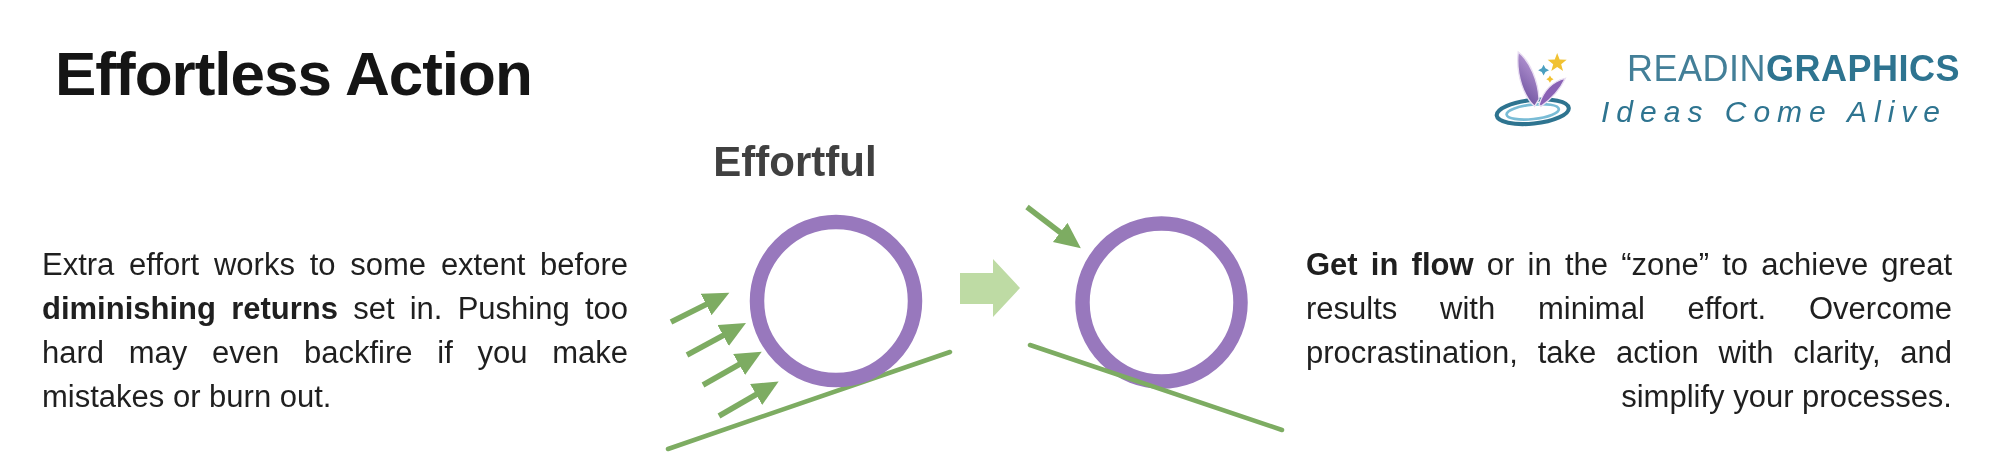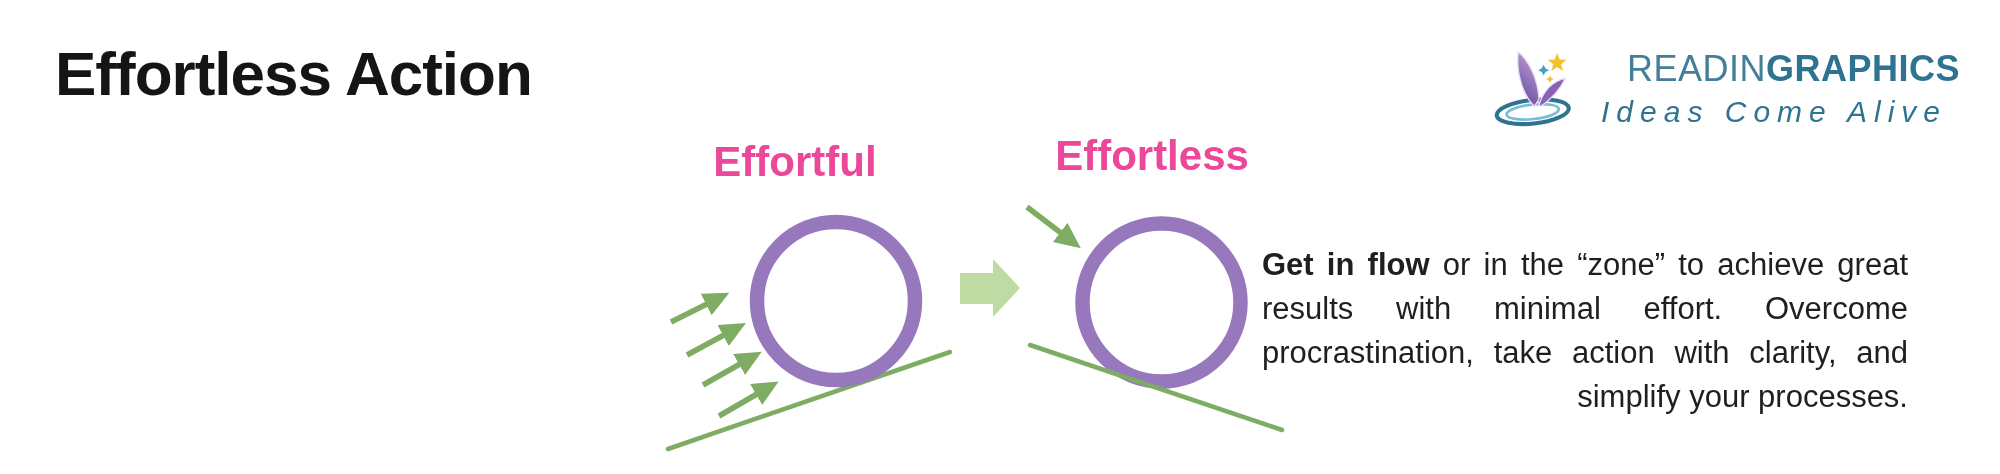--- a/index.html
+++ b/index.html
@@ -16,24 +16,24 @@
   .brand{position:absolute;left:1583px;top:48px;font-size:36px;letter-spacing:.5px;white-space:nowrap;}
   .brand .lt{font-weight:normal;color:var(--teal-light,#437f98);margin-left:44px;}
   .brand .bd{font-weight:bold;color:var(--teal,#266f8e);}
   .tagline{
     position:absolute;left:1601px;top:95px;font-size:30px;font-style:italic;
     letter-spacing:7px;color:var(--teal,#2e7490);white-space:nowrap;
   }
   
   .par{position:absolute;margin:0;font-size:31px;line-height:44px;text-align:justify;color:#1f1f1f;}
   .left-par{left:42px;top:243px;width:586px;}
-  .right-par{left:1262px;top:243px;width:646px;text-align-last:right;}
+  .right-par{left:1306px;top:243px;width:646px;text-align-last:right;}
   .par b{font-weight:bold;}
   
-  .label{position:absolute;font-size:42px;font-weight:bold;color:#ec4899;text-align:center;}
+  .label{position:absolute;font-size:42px;font-weight:bold;color:#404040;text-align:center;}
   .label.effortful{left:700px;top:138px;width:190px;}
   .label.effortless{left:1049px;top:132px;width:206px;}
   .diagram{position:absolute;left:600px;top:120px;width:720px;height:354px;}
   .g-line{stroke:var(--green,#7dac62);fill:none;}
   .ring{fill:#ffffff;stroke:var(--circle-purple,#9878bd);stroke-width:14.5px;}
   .blockarrow{fill:var(--light-green,#bedba4);}
   .ah{fill:var(--green,#7dac62);}
 </style>
 </head>
 <body>
@@ -55,23 +55,23 @@
     <path d="M52,68 C57,52 68,42 81,39 C75,52 64,63 54,70 Z" fill="#8a62b5" stroke="#e9def2" stroke-width="1.5"></path>
     <path fill="var(--star-yellow,#f1c232)" d="M72,11 L74.7,18.3 L82.5,18.6 L76.4,23.4 L78.5,30.9 L72,26.6 L65.5,30.9 L67.6,23.4 L61.5,18.6 L69.3,18.3 Z"></path>
     <path fill="#4a9fc0" d="M57,24 L59,28 L63,30 L59,32 L57,36 L55,32 L51,30 L55,28 Z"></path>
     <path fill="var(--star-yellow,#f1c232)" d="M64,36 L65.5,38.5 L68,40 L65.5,41.5 L64,44 L62.5,41.5 L60,40 L62.5,38.5 Z"></path>
   </svg>
   <div class="brand">
     <span class="lt">READIN</span><span class="bd">GRAPHICS</span>
   </div>
   <div class="tagline">Ideas Come Alive</div>
 
+  <p class="par left-par"><span>Extra effort works to some extent before </span><b>diminishing returns</b><span> set in. Pushing too hard may even backfire if you make mistakes or burn out.</span></p>
 
   <div class="label effortful">Effortful</div>
-  <div class="label effortless">Effortless</div>
 
   <svg class="diagram" viewBox="600 120 720 354" aria-hidden="true">
     <defs>
       <marker id="ah" markerUnits="userSpaceOnUse" markerWidth="27" markerHeight="25" refX="1" refY="12" orient="auto">
         <path class="ah" d="M0,0 L26,12 L0,24 Z"></path>
       </marker>
     </defs>
 
     <line class="g-line" x1="668" y1="449" x2="950" y2="352" stroke-width="4.5" stroke-linecap="round"></line>
     <circle class="ring" cx="836" cy="301" r="79"></circle>

